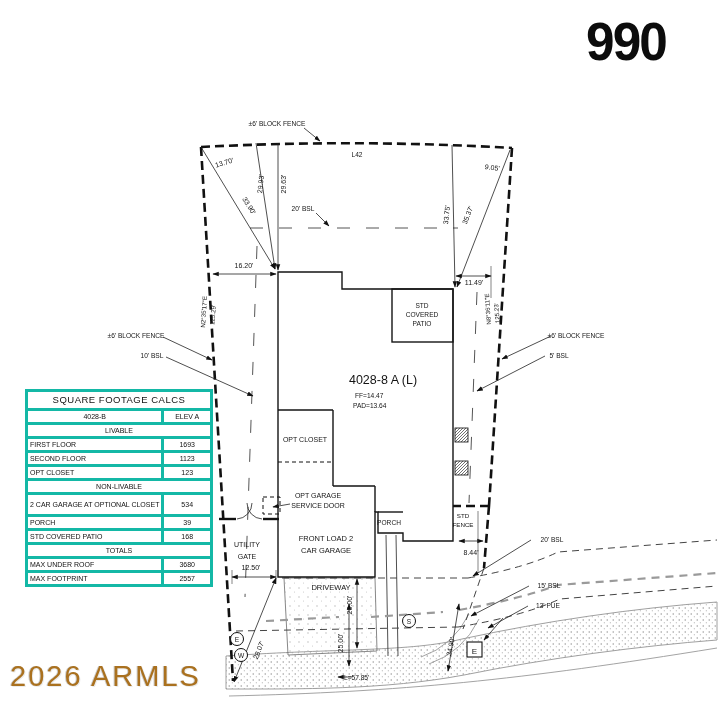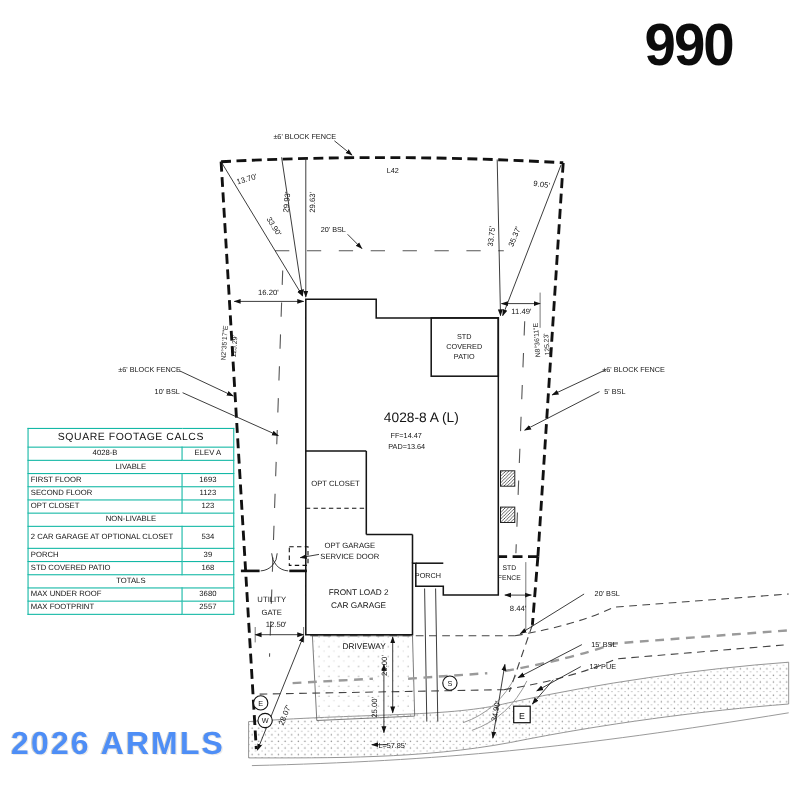--- a/index.html
+++ b/index.html
@@ -2,27 +2,27 @@
 <html><head>
 <meta charset="utf-8">
 <style>
   html,body{margin:0;padding:0;background:#fff;}
   body{width:718px;height:717px;position:relative;overflow:hidden;
        font-family:"Liberation Sans",sans-serif;color:#111;}
   
   .lot-number{position:absolute;left:586px;top:10px;font-size:54px;font-weight:600;
       letter-spacing:-2px;transform:scaleX(.95);transform-origin:left top;color:#0c0c0c;}
   
-  .watermark{position:absolute;left:10px;top:660px;font-size:29px;font-weight:bold;
-      letter-spacing:2px;color:#3b82f6;opacity:.9;
+  .watermark{position:absolute;left:10px;top:660px;font-size:29px;font-weight:normal;
+      letter-spacing:2px;color:#a16207;opacity:.9;
       text-shadow:1px 1px 0 #e9e9e9, -1px 0 0 #c8c8c8;}
   
   .sf-table{position:absolute;left:25px;top:389px;width:188px;border-collapse:collapse;
       font-size:7px;line-height:1;background:#fff;}
-  .sf-table td{border:1px solid #14b8a6;padding:2px 2px;white-space:nowrap;}
+  .sf-table td{border:3px solid #14b8a6;padding:2px 2px;white-space:nowrap;}
   .sf-table .title{font-size:9.5px;text-align:center;padding:3px 0;letter-spacing:.5px;}
   .sf-table .ctr{text-align:center;}
   .sf-table .val{width:42px;text-align:center;}
   .sf-table .tall{padding:6px 2px;}
   
   svg{position:absolute;left:0;top:0;}
   svg text{fill:#141414;font-size:7px;font-family:"Liberation Sans",sans-serif;}
   .tm{text-anchor:middle;}
   .f6{font-size:6.2px;} .f65{font-size:6.6px;} .f75{font-size:7.5px;} .f8{font-size:8px;}
   .f12{font-size:12.5px;}

